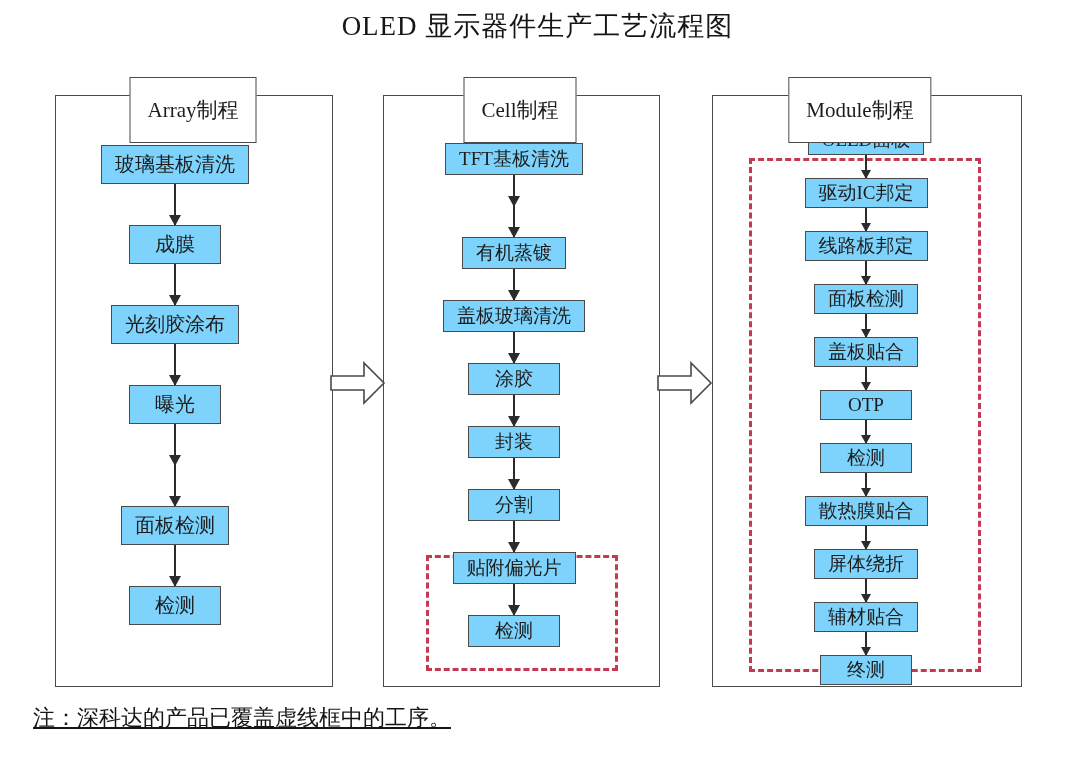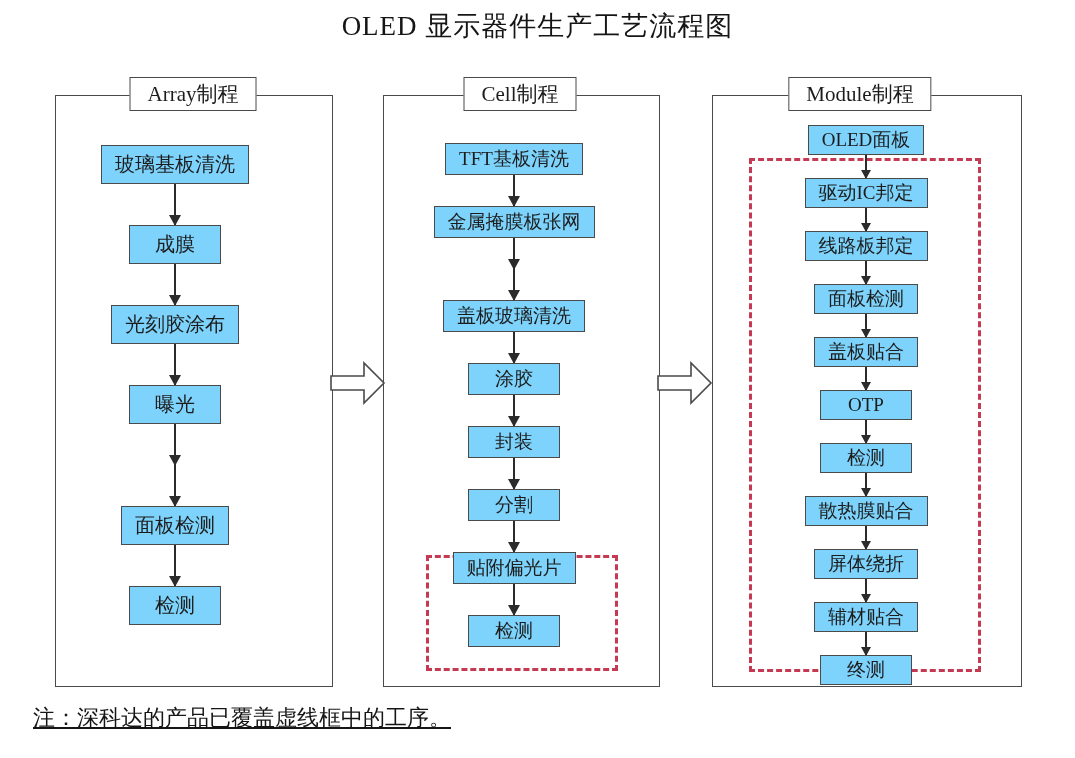--- a/index.html
+++ b/index.html
@@ -9,21 +9,21 @@
   }
   .title{
     position:absolute;top:8px;left:0;width:100%;text-align:center;
     font-size:27px;letter-spacing:1px;color:#151515;
   }
   .outer{
     position:absolute;border:1.6px solid #4a4a4a;background:transparent;z-index:0;
   }
   .header-box{
     position:absolute;transform:translateX(-50%);background:#fff;
-    border:1.6px solid #4a4a4a;font-size:21px;padding:2px 17px;
+    border:1.6px solid #4a4a4a;font-size:21px;padding:18px 17px;
     white-space:nowrap;z-index:3;text-align:center;
   }
   .flow{
     position:absolute;display:flex;flex-direction:column;align-items:center;z-index:2;
   }
   .step{
     display:flex;align-items:center;justify-content:center;
     border:1.6px solid #4a4a4a;background:#7dd3fc;white-space:nowrap;
     padding:0 13px;min-width:64px;z-index:2;position:relative;
   }
@@ -82,22 +82,22 @@
     <div class="conn"></div>
     <div class="conn"></div>
     <div class="step">面板检测</div>
     <div class="conn"></div>
     <div class="step">检测</div>
   </div>
 
   <div class="flow c2" style="left:383px;top:143px;width:262px;">
     <div class="step">TFT基板清洗</div>
     <div class="conn"></div>
-    <div class="step">金属掩膜板张网</div>
     <div class="conn"></div>
+    <div class="step">有机蒸镀</div>
     <div class="conn"></div>
     <div class="step">盖板玻璃清洗</div>
     <div class="conn"></div>
     <div class="step">涂胶</div>
     <div class="conn"></div>
     <div class="step">封装</div>
     <div class="conn"></div>
     <div class="step">分割</div>
     <div class="conn"></div>
     <div class="step">贴附偏光片</div>

